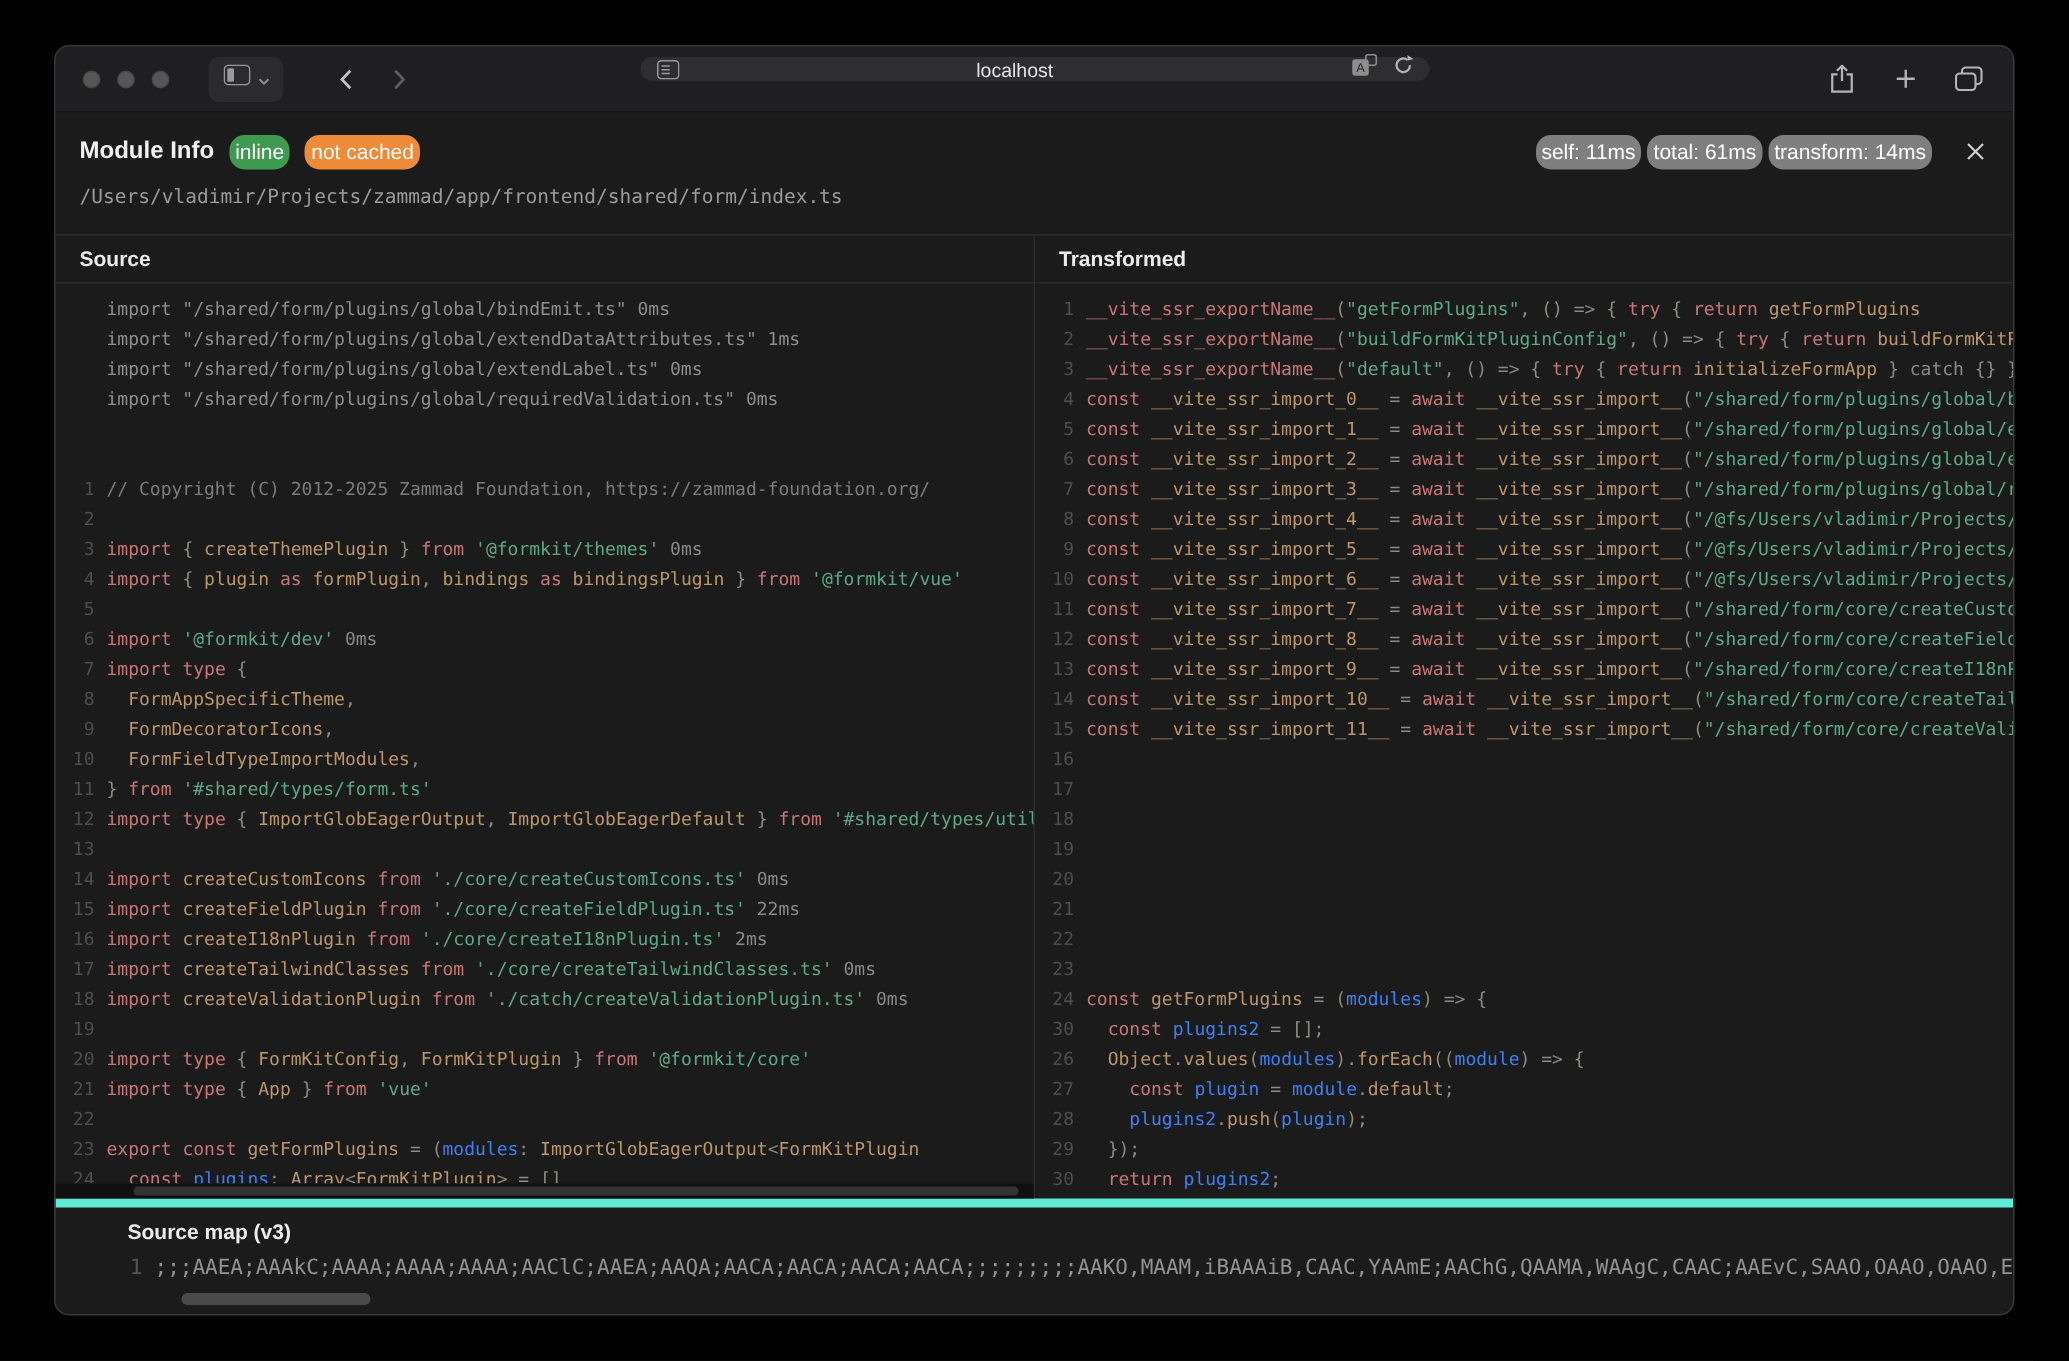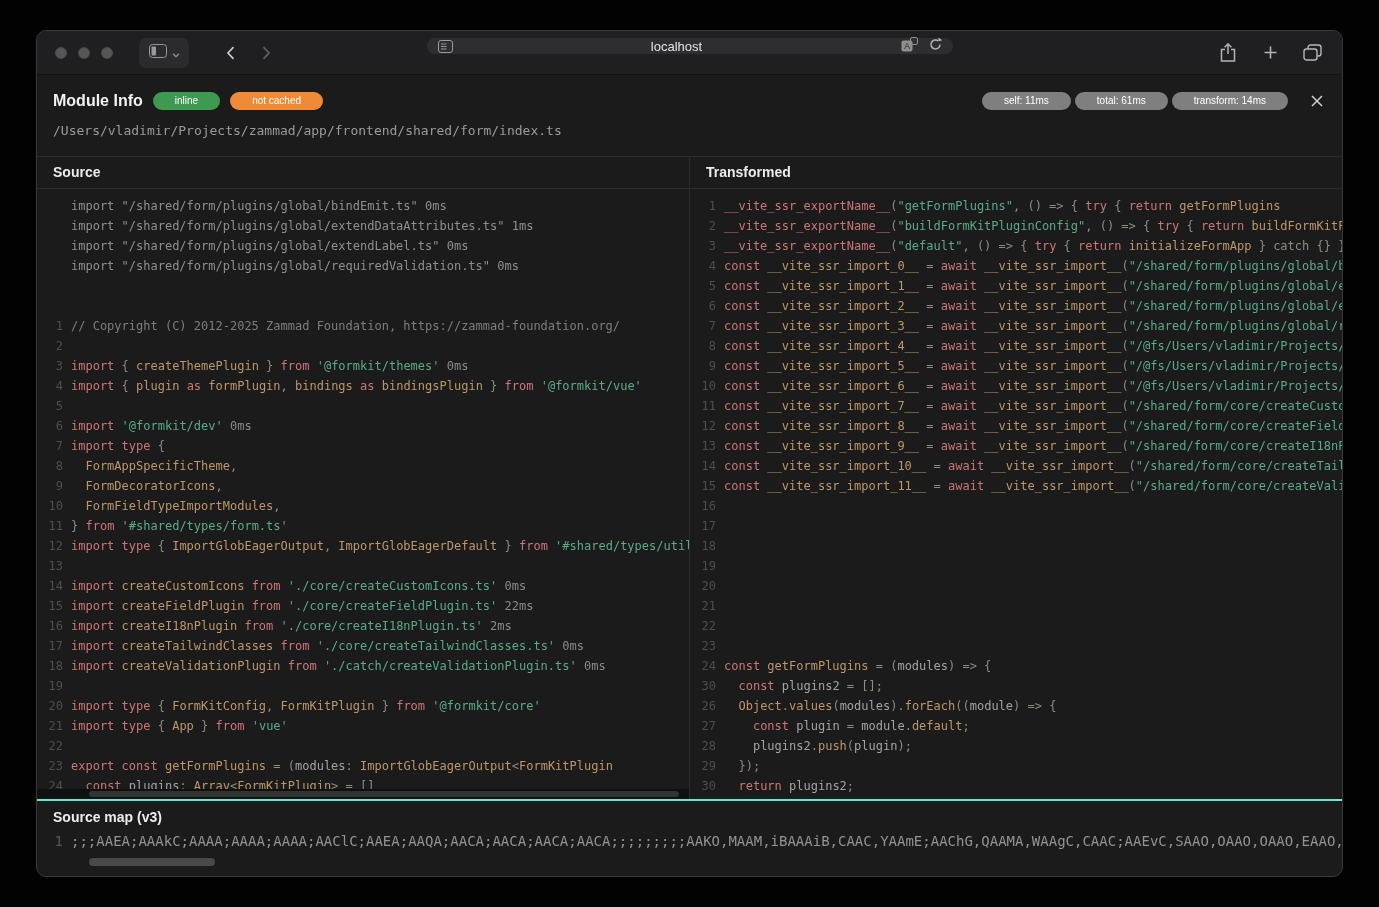--- a/index.html
+++ b/index.html
@@ -26,21 +26,21 @@
   .url-text { flex:1; text-align:center; color:#e4e4e4; font-size:13px; }
   .url-right { display:flex; align-items:center; gap:10px; margin-right:10px; }
   .right-cluster { position:absolute; right:16px; display:flex; gap:14px; align-items:center; }
   .icon-btn { width:28px; height:28px; display:flex; align-items:center; justify-content:center;
               background:transparent; border-radius:6px; }
 
   
   .mod-header { flex:none; height:81px; padding:15px 14px 0 16px; position:relative; background:#1b1b1b; }
   .title-row { display:flex; align-items:center; gap:10px; }
   .mod-title { color:#f2f2f2; font-size:16px; font-weight:bold; }
-  .pill { font-size:10px; border-radius:10px; padding:3px 22px; color:#fff; line-height:1.2; }
+  .pill { font-size:14px; border-radius:10px; padding:3px 4px; color:#fff; line-height:1.2; }
   .pill-green { background:#3d9a50; }
   .pill-orange { background:#ef8a38; }
   .pill-gray { background:#7f7f7f; }
   .title-right { margin-left:auto; display:flex; align-items:center; gap:4px;justify-content:flex-end; }
   .close-btn { margin-left:14px; width:22px; height:22px; display:flex; align-items:center;
                justify-content:center; }
   .mod-path { margin-top:11px; font-family:"DejaVu Sans Mono", monospace; font-size:13px; color:#9b9b9b; }
 
   
   .panels { flex:none; height:643px; display:flex; border-top:1px solid #2b2b2b; }
@@ -49,31 +49,31 @@
   .panel-title { flex:none; padding:7px 16px 8px; color:#ececec; font-size:14px; font-weight:bold;
                  border-bottom:1px solid #2b2b2b; }
   .code { flex:1; overflow:hidden; padding-top:7px; position:relative;
           font-family:"DejaVu Sans Mono", monospace; font-size:12px; line-height:20px; }
   .row { display:flex; white-space:pre; height:20px; }
   .ln { flex:none; width:26px; text-align:right; color:#4e4e4e; }
   .lc { padding-left:8px; white-space:pre; }
   .tok-kw  { color:#cb7676; }
   .tok-str { color:#5bab86; }
   .tok-id  { color:#bd976a; }
-  .tok-txt { color:#a3a3a3; }
+  .tok-txt { color:#3b82f6; }
   .tok-pn  { color:#8f8b80; }
   .tok-cm  { color:#7d7d7d; }
   .tok-tm  { color:#8a8a8a; }
   .tok-dim { color:#8f8f8f; }
   .hscroll-track { position:absolute; left:0; right:0; bottom:0; height:10px; background:#101010; }
   .hscroll-thumb { position:absolute; left:52px; right:10px; top:2px; height:6px; background:#333;
                    border-radius:3px; }
 
   
-  .sourcemap { flex:1; border-top:2px solid #5eead4; overflow:hidden; }
+  .sourcemap { flex:1; border-top:6px solid #5eead4; overflow:hidden;padding-left:32px; }
   .sm-title { padding:8px 16px 6px; color:#ececec; font-size:14px; font-weight:bold; }
   .sm-row { display:flex; white-space:pre; font-family:"DejaVu Sans Mono", monospace;
             font-size:14px; line-height:20px; }
   .sm-ln { flex:none; width:26px; text-align:right; color:#555; }
   .sm-text { padding-left:8px; color:#939393; white-space:pre; overflow:hidden; }
   .sm-scrollthumb { margin:7px 0 0 52px; width:126px; height:8px; background:#4a4a4a; border-radius:4px; }
 </style>
 </head>
 <body>
 

